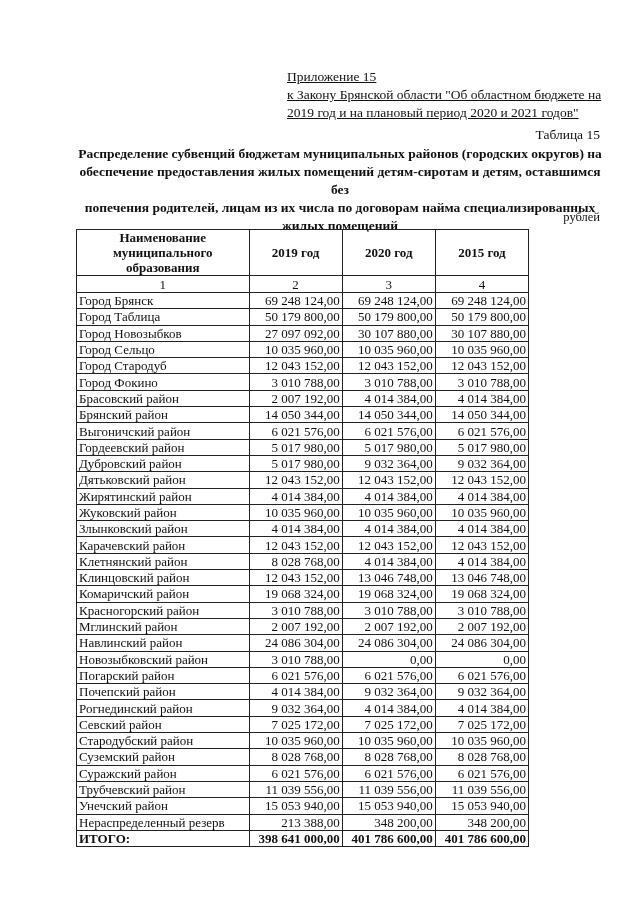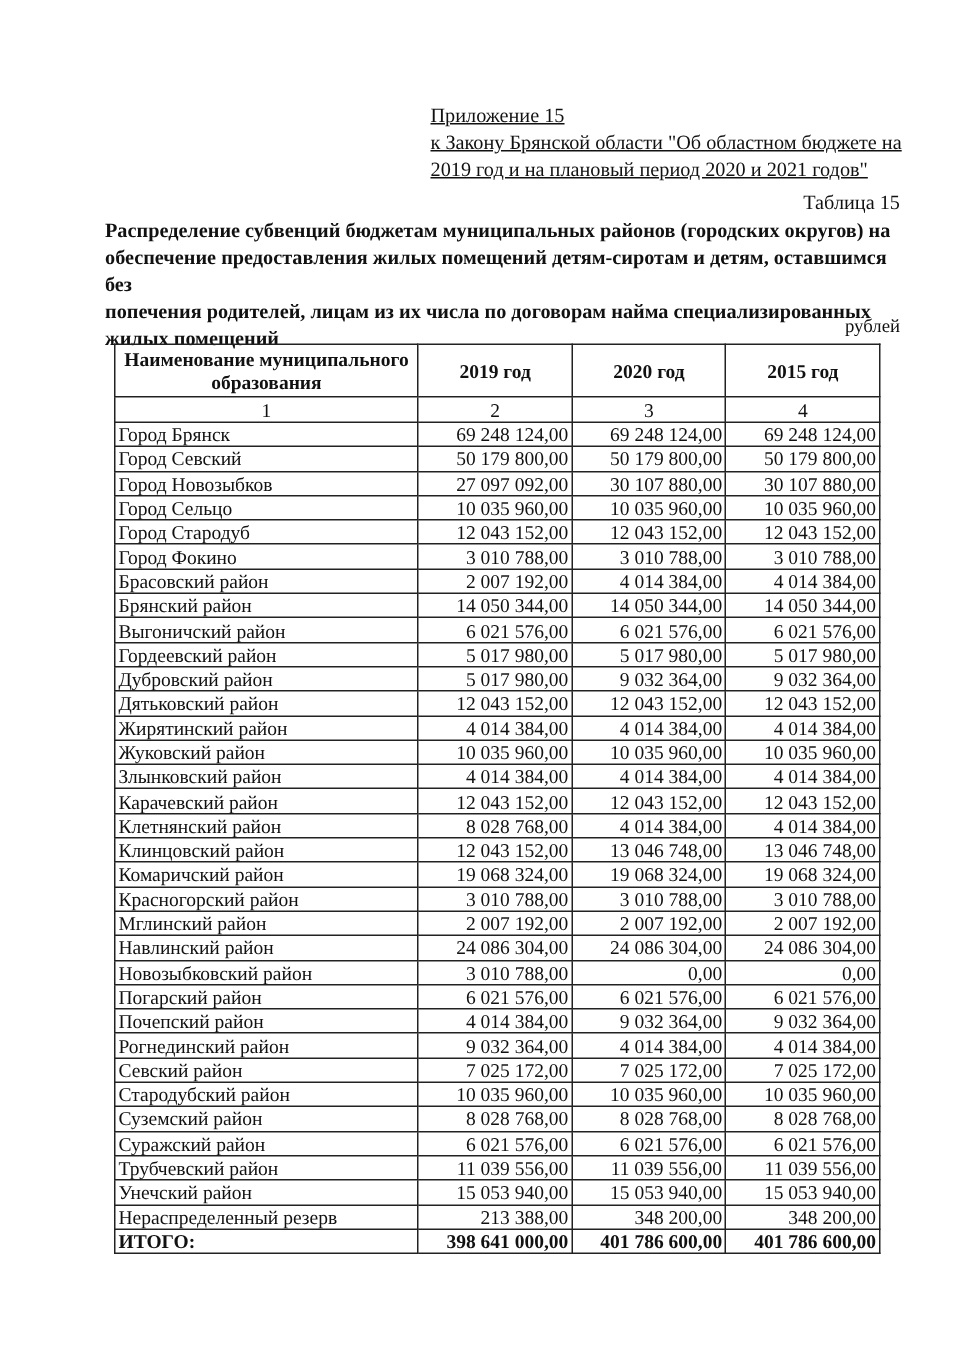--- a/index.html
+++ b/index.html
@@ -1,24 +1,24 @@
 <!DOCTYPE html>
 <html><head>
 <meta charset="utf-8">
 <style>
   html, body { margin:0; padding:0; background:#fff; }
   body { width:640px; height:905px; position:relative; overflow:hidden;
          font-family:"Liberation Serif", "DejaVu Serif", serif; color:#111; }
   .appendix { position:absolute; left:287px; top:68px; font-size:13.5px; line-height:18px;text-decoration:underline; }
   .table-no { position:absolute; right:40px; top:127px; font-size:13.5px; }
-  .title { position:absolute; left:70px; width:540px; top:145px; 
+  .title { position:absolute; left:70px; width:540px; top:145px; text-align:center;
            font-weight:bold; font-size:13.5px; line-height:18px; }
   .units { position:absolute; right:40px; top:210px; font-size:12.5px; }
   table { position:absolute; left:76px; top:229px; border-collapse:collapse;
-          width:511px; font-size:13px; }
+          width:453px; font-size:13px; }
   td, th { border:1.3px solid #222; padding:0 2px; height:15.3px; line-height:15px; white-space:nowrap; }
   th { font-weight:bold; text-align:center; height:34px; line-height:15px; }
   .idx td { text-align:center; height:16px; }
   td.num { text-align:right; }
   col.c1 { width:210px; } col.c2,col.c3,col.c4 { width:105px; }
   tr.total td { font-weight:bold;margin-left:24px; }
 </style>
 </head>
 <body>
 
@@ -58,21 +58,21 @@
     </tr>
   </thead>
   <tbody id="tbody">
       <tr>
         <td>Город Брянск</td>
         <td class="num">69 248 124,00</td>
         <td class="num">69 248 124,00</td>
         <td class="num">69 248 124,00</td>
       </tr>
       <tr>
-        <td>Город Севский</td>
+        <td>Город Таблица</td>
         <td class="num">50 179 800,00</td>
         <td class="num">50 179 800,00</td>
         <td class="num">50 179 800,00</td>
       </tr>
       <tr>
         <td>Город Новозыбков</td>
         <td class="num">27 097 092,00</td>
         <td class="num">30 107 880,00</td>
         <td class="num">30 107 880,00</td>
       </tr>

